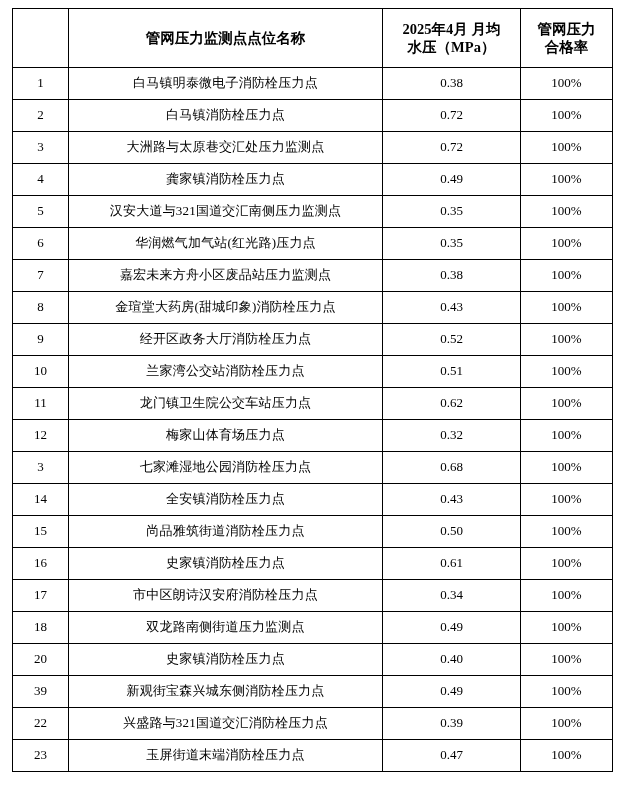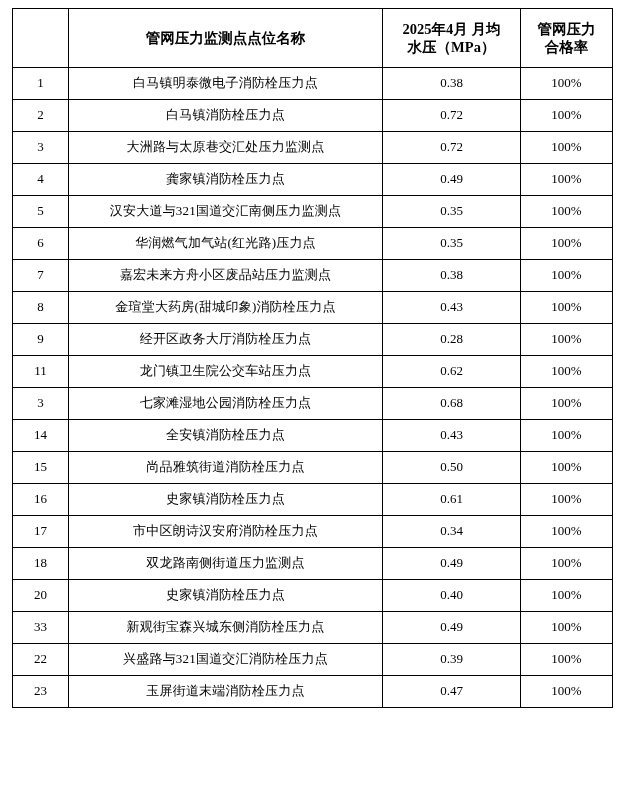--- a/index.html
+++ b/index.html
@@ -124,30 +124,42 @@
         </tr>
         <tr>
           <td class="cell-idx">8</td>
           <td class="cell-name">金瑄堂大药房(甜城印象)消防栓压力点</td>
           <td class="cell-pressure">0.43</td>
           <td class="cell-rate">100%</td>
         </tr>
         <tr>
           <td class="cell-idx">9</td>
           <td class="cell-name">经开区政务大厅消防栓压力点</td>
-          <td class="cell-pressure">0.28</td>
+          <td class="cell-pressure">0.52</td>
+          <td class="cell-rate">100%</td>
+        </tr>
+        <tr>
+          <td class="cell-idx">10</td>
+          <td class="cell-name">兰家湾公交站消防栓压力点</td>
+          <td class="cell-pressure">0.51</td>
           <td class="cell-rate">100%</td>
         </tr>
         <tr>
           <td class="cell-idx">11</td>
           <td class="cell-name">龙门镇卫生院公交车站压力点</td>
           <td class="cell-pressure">0.62</td>
           <td class="cell-rate">100%</td>
         </tr>
         <tr>
+          <td class="cell-idx">12</td>
+          <td class="cell-name">梅家山体育场压力点</td>
+          <td class="cell-pressure">0.32</td>
+          <td class="cell-rate">100%</td>
+        </tr>
+        <tr>
           <td class="cell-idx">3</td>
           <td class="cell-name">七家滩湿地公园消防栓压力点</td>
           <td class="cell-pressure">0.68</td>
           <td class="cell-rate">100%</td>
         </tr>
         <tr>
           <td class="cell-idx">14</td>
           <td class="cell-name">全安镇消防栓压力点</td>
           <td class="cell-pressure">0.43</td>
           <td class="cell-rate">100%</td>
@@ -176,21 +188,21 @@
           <td class="cell-pressure">0.49</td>
           <td class="cell-rate">100%</td>
         </tr>
         <tr>
           <td class="cell-idx">20</td>
           <td class="cell-name">史家镇消防栓压力点</td>
           <td class="cell-pressure">0.40</td>
           <td class="cell-rate">100%</td>
         </tr>
         <tr>
-          <td class="cell-idx">33</td>
+          <td class="cell-idx">39</td>
           <td class="cell-name">新观街宝森兴城东侧消防栓压力点</td>
           <td class="cell-pressure">0.49</td>
           <td class="cell-rate">100%</td>
         </tr>
         <tr>
           <td class="cell-idx">22</td>
           <td class="cell-name">兴盛路与321国道交汇消防栓压力点</td>
           <td class="cell-pressure">0.39</td>
           <td class="cell-rate">100%</td>
         </tr>

